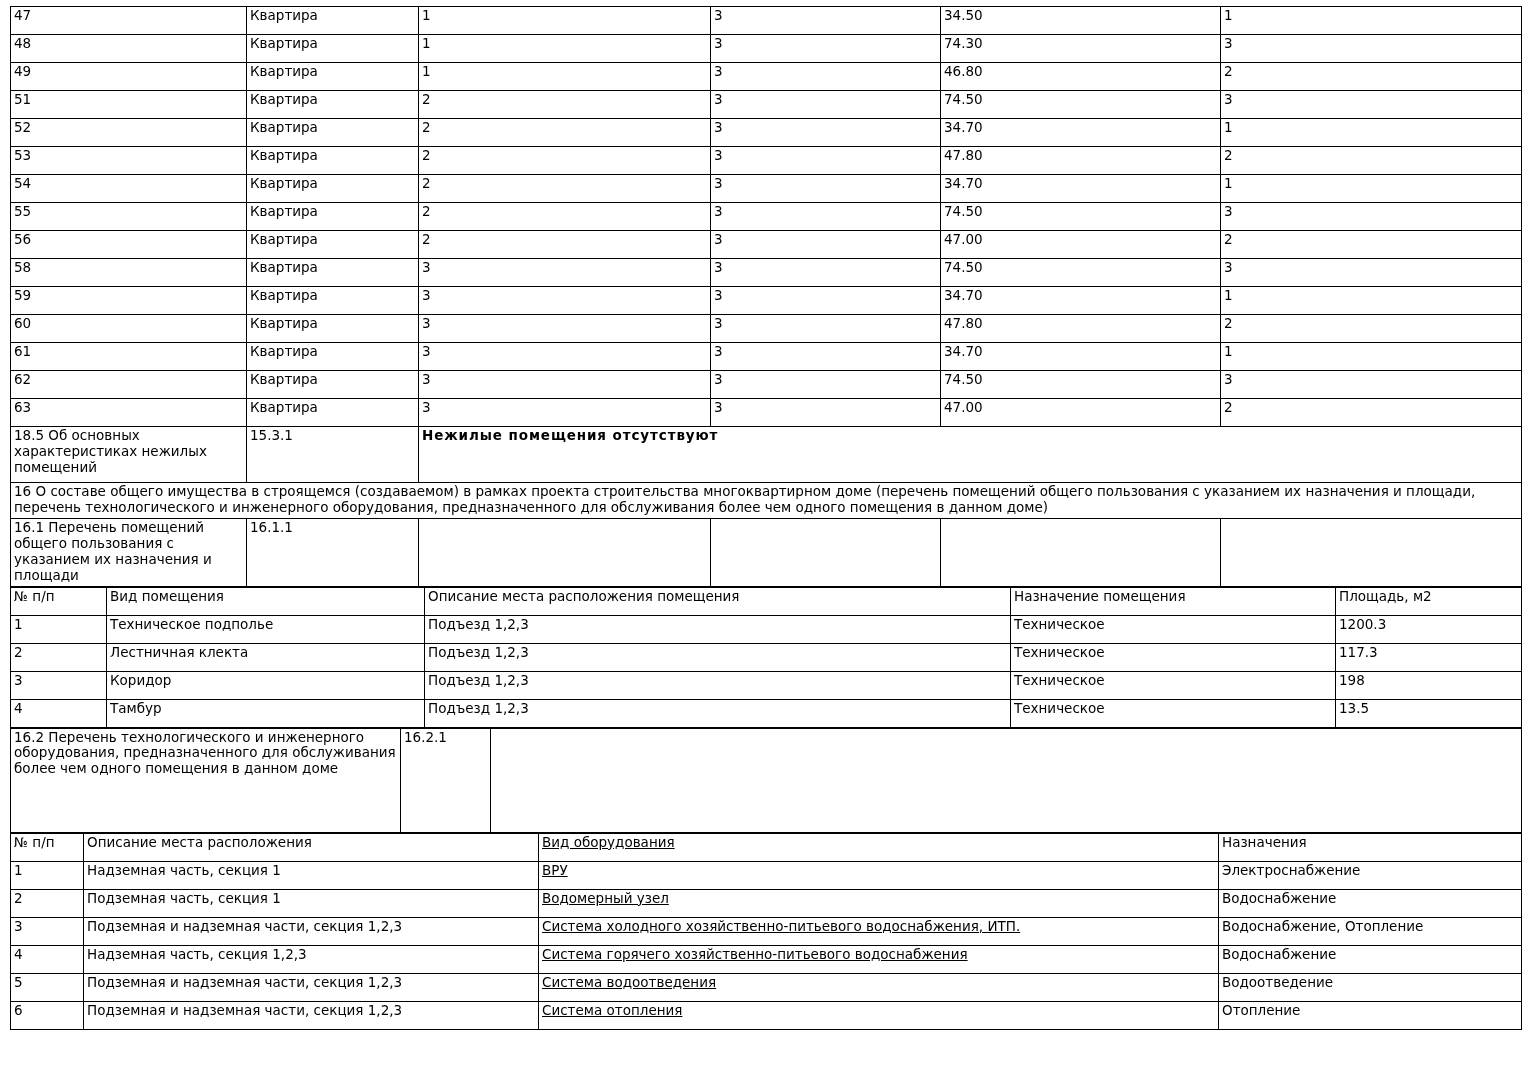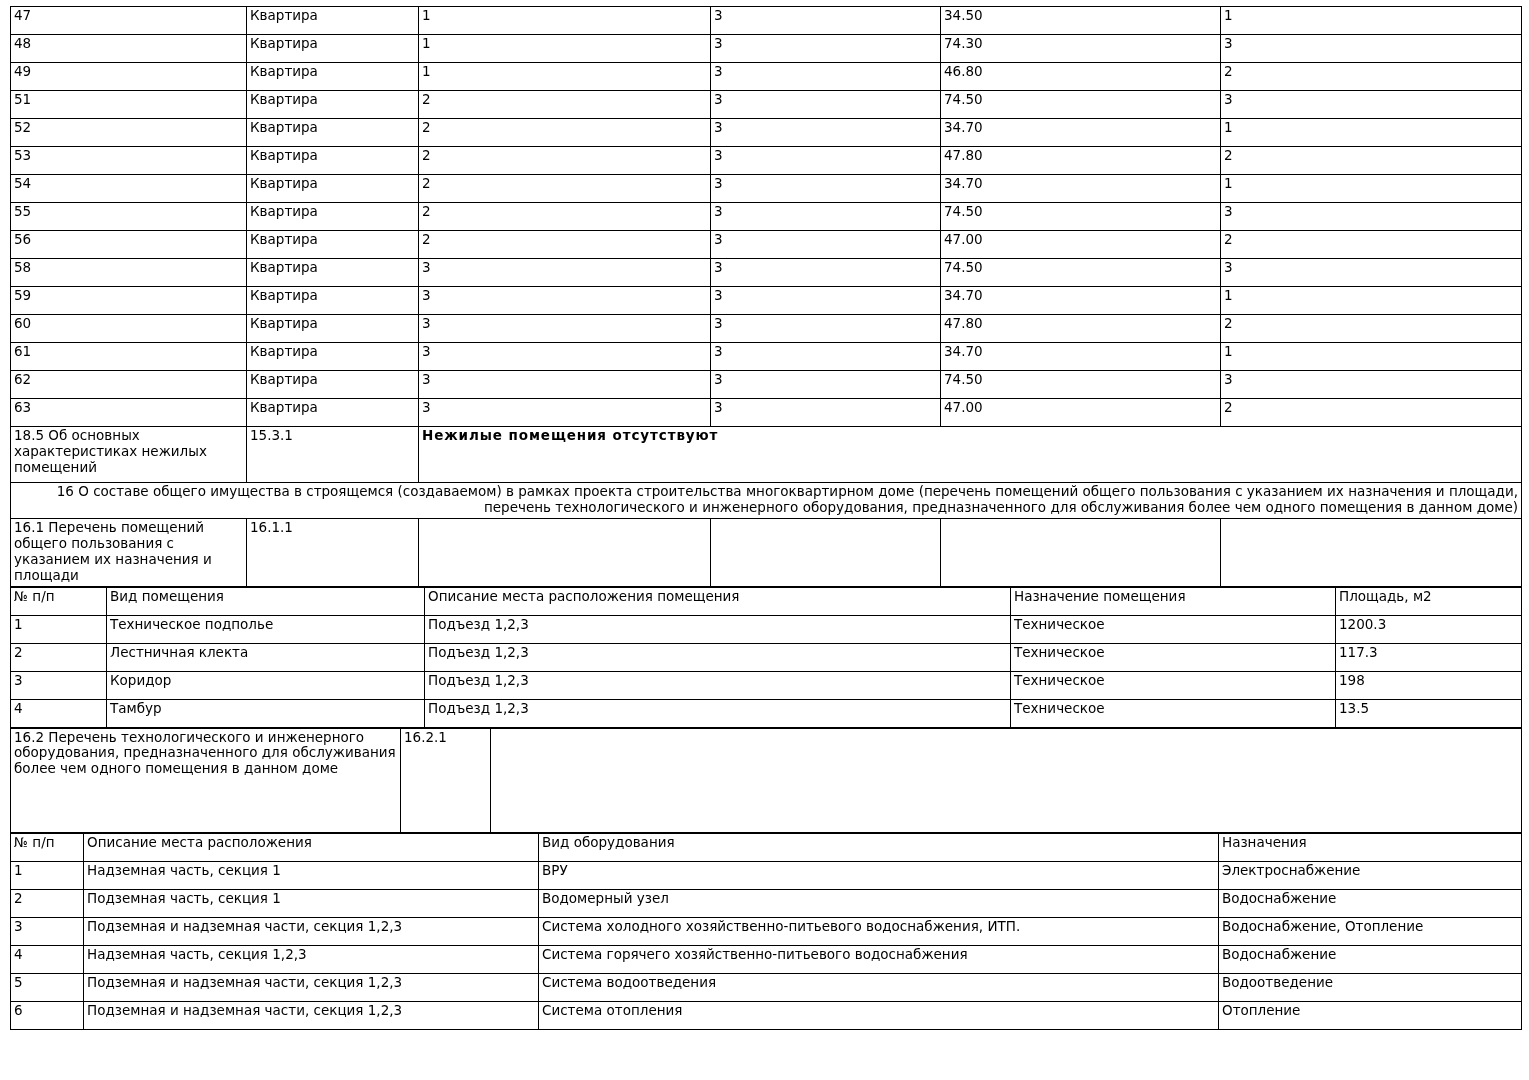--- a/index.html
+++ b/index.html
@@ -37,24 +37,24 @@
   }
   td.flat {
     height: 24px;
     padding-top: 2px;
   }
   .spaced {
     font-weight: bold;
     letter-spacing: 0.9px;
     padding-left: 12px;
   }
-  .pad-l { padding-left: 6px; }
+  .pad-l { padding-left: 6px; text-decoration: underline; }
   .pad-l2 { padding-left: 8px; }
   .cell-tall { height: 52px; }
-  .wide-text { line-height: 1.25; text-align: right; }
+  .wide-text { line-height: 1.25; }
   .sec-head {
     line-height: 1.25;
     padding: 2px 4px 3px 4px;
   }
   .vtop { vertical-align: top; }
   .vmid { vertical-align: middle; }
 </style>
 </head>
 <body>
 

